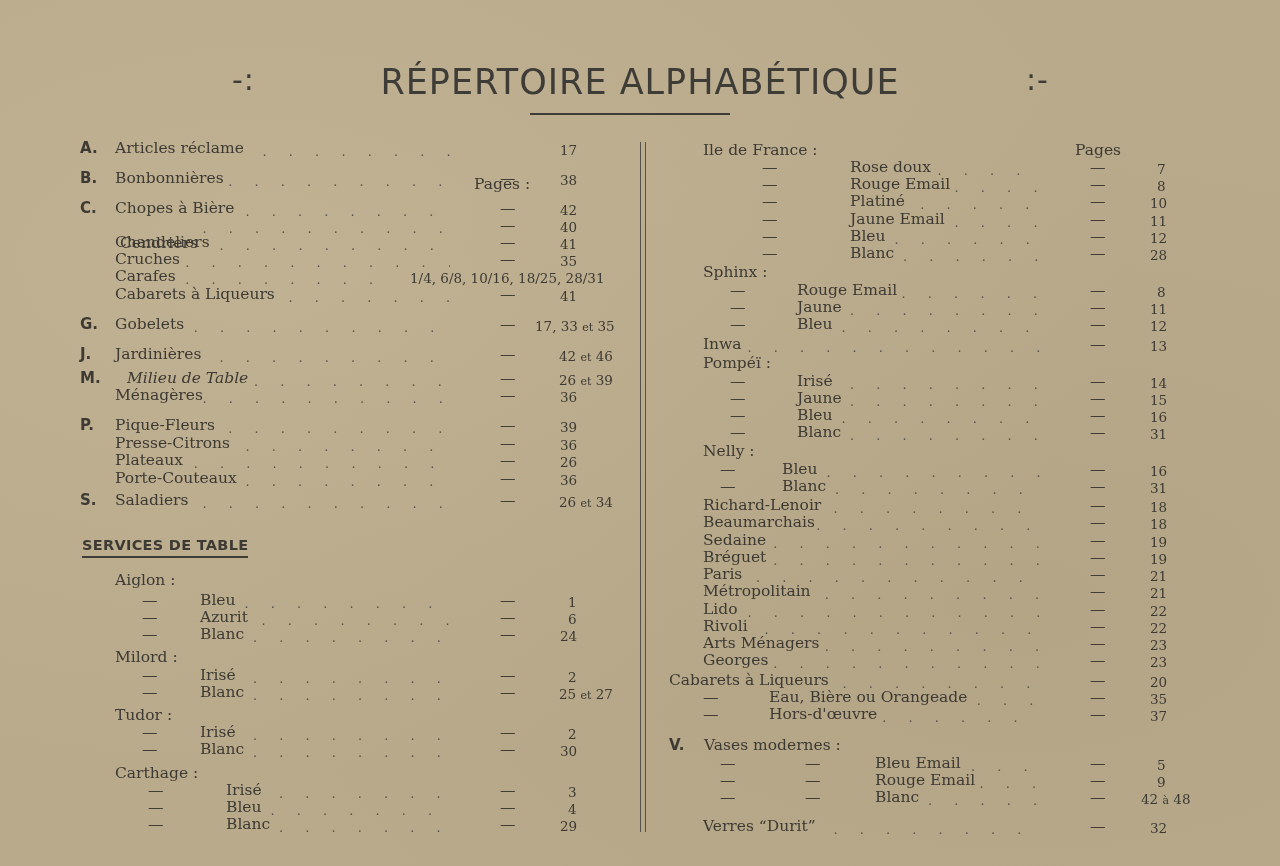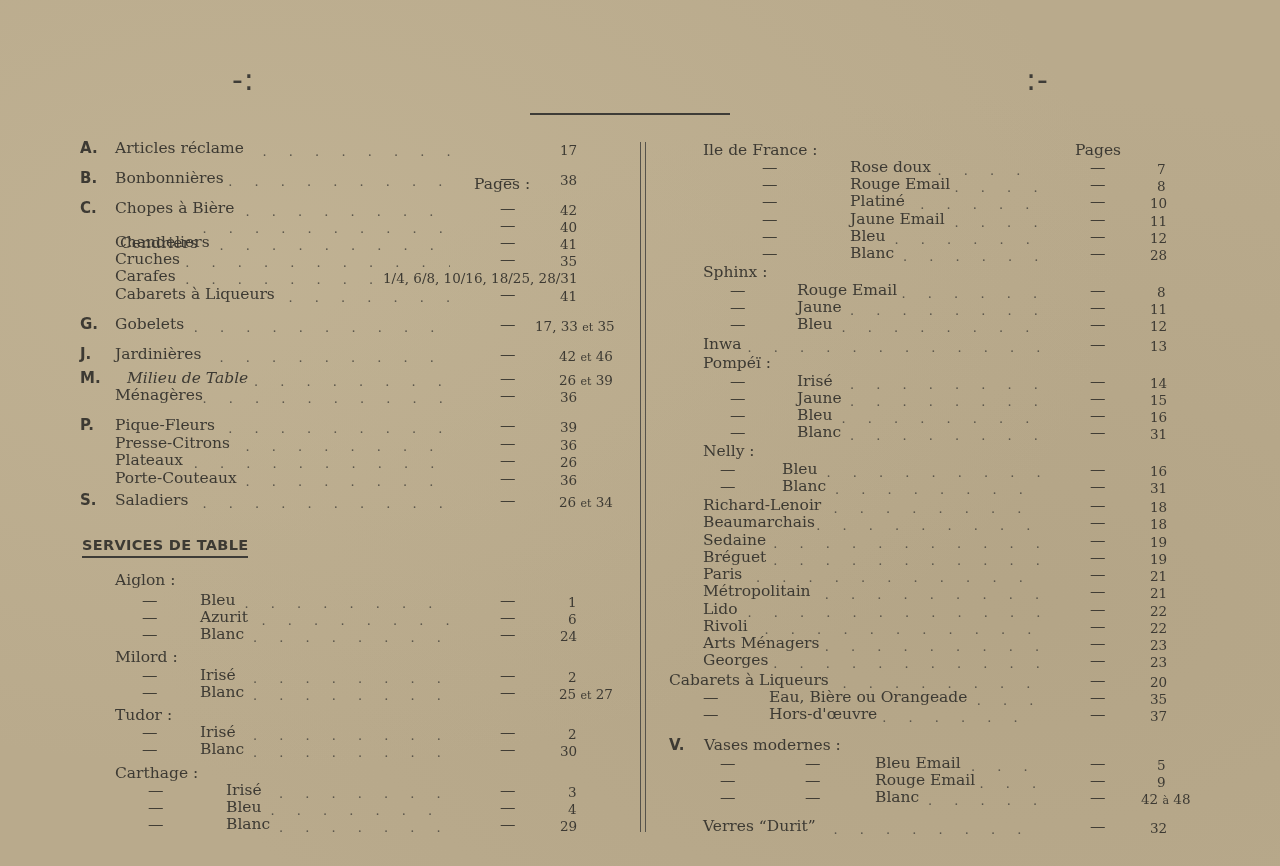--- a/index.html
+++ b/index.html
@@ -34,20 +34,21 @@
   .page { position:absolute; font-size:13.5px; }
   .page small { font-size:11px; }
   .section-head { position:absolute; left:82px; top:537px; font-family:"DejaVu Sans", sans-serif;
     font-weight:bold; font-size:14.5px; border-bottom:2px solid #3e3c37; padding-bottom:3px; letter-spacing:0.3px; }
 </style>
 </head>
 <body>
 
 <div class="title">
   <span class="deco l">-:</span>
+  <span class="main">RÉPERTOIRE ALPHABÉTIQUE</span>
   <span class="deco r">:-</span>
 </div>
 <div class="title-rule"></div>
 <div class="divider"></div>
 
 <div class="col" id="left-col" style="left:0;top:0;width:640px;height:866px;">
     <span class="row" style="top: 140px; left: 0px;">
       <span class="letter" style="left: 80px; top: 0px;">A.</span>
       <span class="label" style="left: 115px; top: 0px;">Articles réclame</span>
       <span class="dots" style="left: 262.6px; top: 3px; width: 187.4px; overflow: hidden;">. . . . . . . . . . . . . .</span>
@@ -82,21 +83,21 @@
     </span>
     <span class="row" style="top: 251px; left: 0px;">
       <span class="label" style="left: 115px; top: 0px;">Cruches</span>
       <span class="dots" style="left: 185.2px; top: 3px; width: 264.8px; overflow: hidden;">. . . . . . . . . . . . . .</span>
       <span class="dash" style="left: 500px; top: 0px;">—</span>
       <span class="page" style="left: 560px; top: 2px;">35</span>
     </span>
     <span class="row" style="top: 268px; left: 0px;">
       <span class="label" style="left: 115px; top: 0px;">Carafes</span>
       <span class="dots" style="left: 185.2px; top: 3px; width: 199.8px; overflow: hidden;">. . . . . . . . . . . . . .</span>
-      <span class="page" style="left: 383px; top: 2px;">1/4, 6/8, 10/16, 18/25, 28/31</span>
+      <span class="page" style="left: 410px; top: 2px;">1/4, 6/8, 10/16, 18/25, 28/31</span>
     </span>
     <span class="row" style="top: 286px; left: 0px;">
       <span class="label" style="left: 115px; top: 0px;">Cabarets à Liqueurs</span>
       <span class="dots" style="left: 288.4px; top: 3px; width: 161.6px; overflow: hidden;">. . . . . . . . . . . . . .</span>
       <span class="dash" style="left: 500px; top: 0px;">—</span>
       <span class="page" style="left: 560px; top: 2px;">41</span>
     </span>
     <span class="row" style="top: 316px; left: 0px;">
       <span class="letter" style="left: 80px; top: 0px;">G.</span>
       <span class="label" style="left: 115px; top: 0px;">Gobelets</span>

